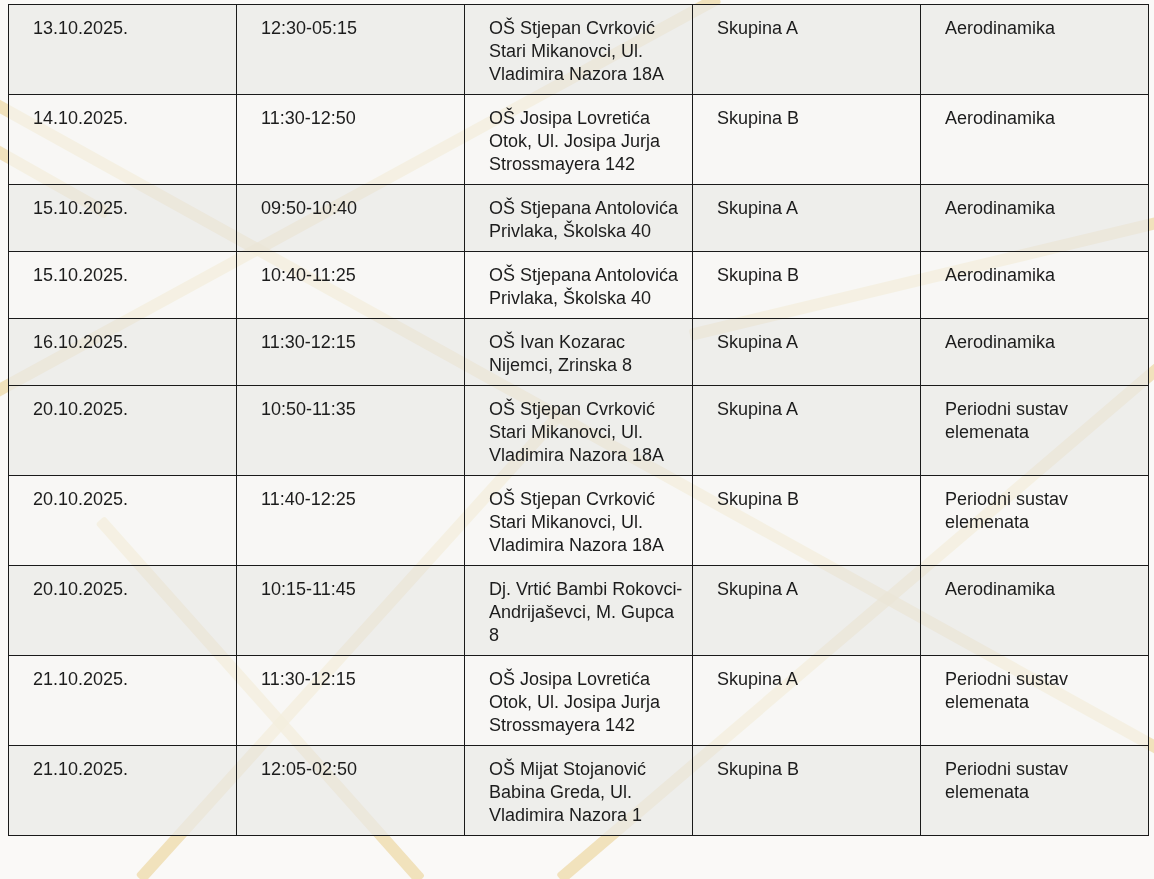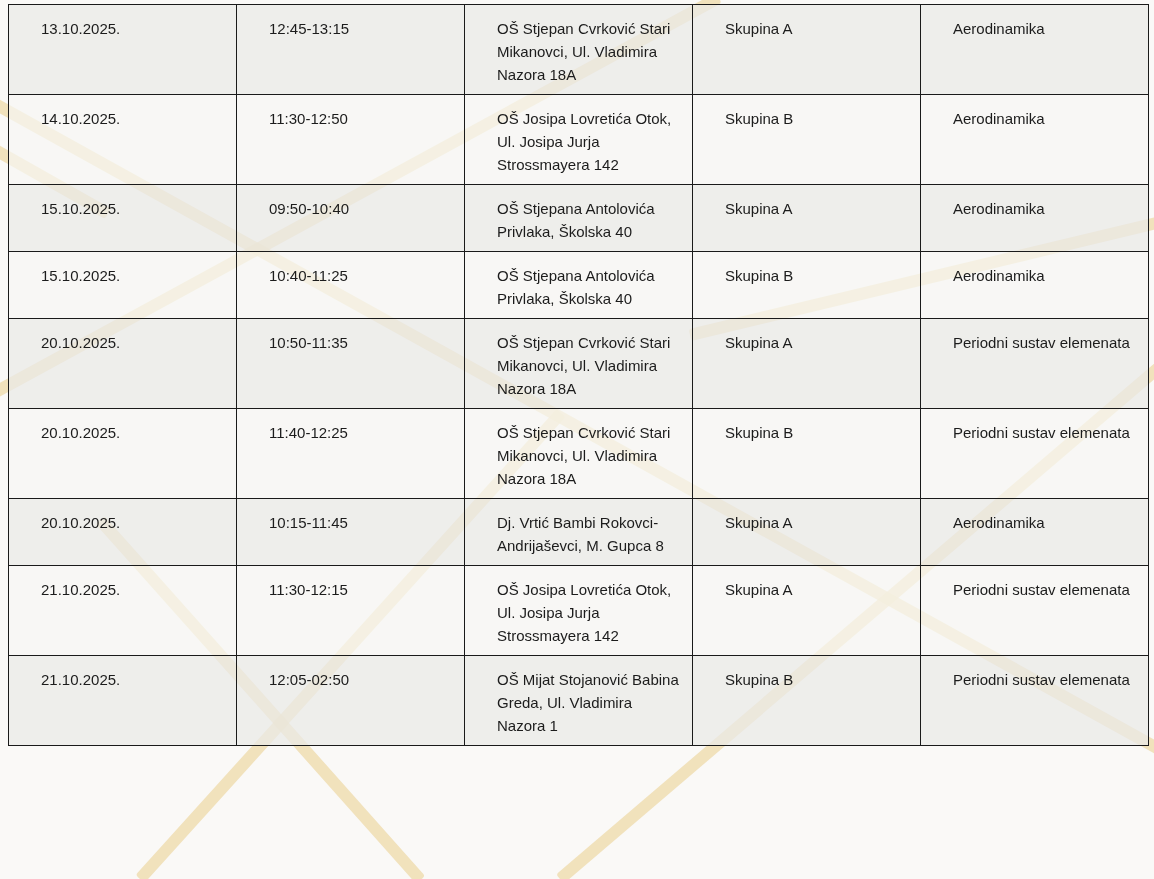--- a/index.html
+++ b/index.html
@@ -38,22 +38,22 @@
     left: 8px;
     top: 4px;
     width: 1141px;
     z-index: 1;
     border-collapse: collapse;
     table-layout: fixed;
   }
   .schedule td {
     border: 1px solid #1a1a1a;
     vertical-align: top;
-    padding: 12px 8px 8px 32px;
-    font-size: 15px;
+    padding: 12px 8px 8px 24px;
+    font-size: 18px;
     line-height: 23px;
     color: #1c1c1c;
     word-wrap: break-word;
   }
   .schedule col { width: 20%; }
   tr.shade td { background: rgba(234, 234, 231, 0.74); }
   tr.light td { background: rgba(246, 246, 243, 0.70); }
 </style>
 </head>
 <body>
@@ -72,21 +72,21 @@
   <colgroup>
       <col>
       <col>
       <col>
       <col>
       <col>
     </colgroup>
   <tbody>
     <tr class="shade">
       <td>13.10.2025.</td>
-      <td>12:45-13:15</td>
+      <td>12:30-05:15</td>
       <td>OŠ Stjepan Cvrković Stari Mikanovci, Ul. Vladimira Nazora 18A</td>
       <td>Skupina A</td>
       <td>Aerodinamika</td>
     </tr>
     <tr class="light">
       <td>14.10.2025.</td>
       <td>11:30-12:50</td>
       <td>OŠ Josipa Lovretića Otok, Ul. Josipa Jurja Strossmayera 142</td>
       <td>Skupina B</td>
       <td>Aerodinamika</td>
@@ -96,20 +96,27 @@
       <td>09:50-10:40</td>
       <td>OŠ Stjepana Antolovića Privlaka, Školska 40</td>
       <td>Skupina A</td>
       <td>Aerodinamika</td>
     </tr>
     <tr class="light">
       <td>15.10.2025.</td>
       <td>10:40-11:25</td>
       <td>OŠ Stjepana Antolovića Privlaka, Školska 40</td>
       <td>Skupina B</td>
+      <td>Aerodinamika</td>
+    </tr>
+    <tr class="shade">
+      <td>16.10.2025.</td>
+      <td>11:30-12:15</td>
+      <td>OŠ Ivan Kozarac Nijemci, Zrinska 8</td>
+      <td>Skupina A</td>
       <td>Aerodinamika</td>
     </tr>
     <tr class="shade">
       <td>20.10.2025.</td>
       <td>10:50-11:35</td>
       <td>OŠ Stjepan Cvrković Stari Mikanovci, Ul. Vladimira Nazora 18A</td>
       <td>Skupina A</td>
       <td>Periodni sustav elemenata</td>
     </tr>
     <tr class="light">

